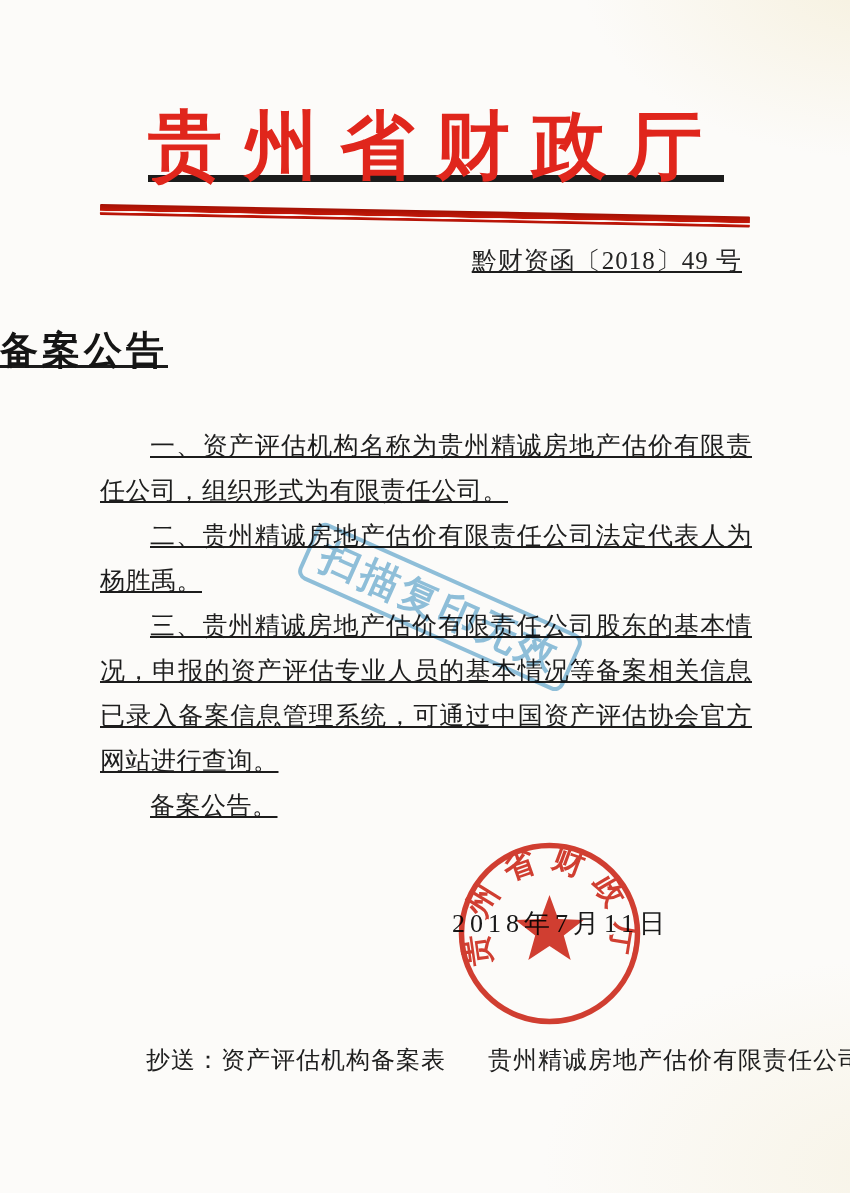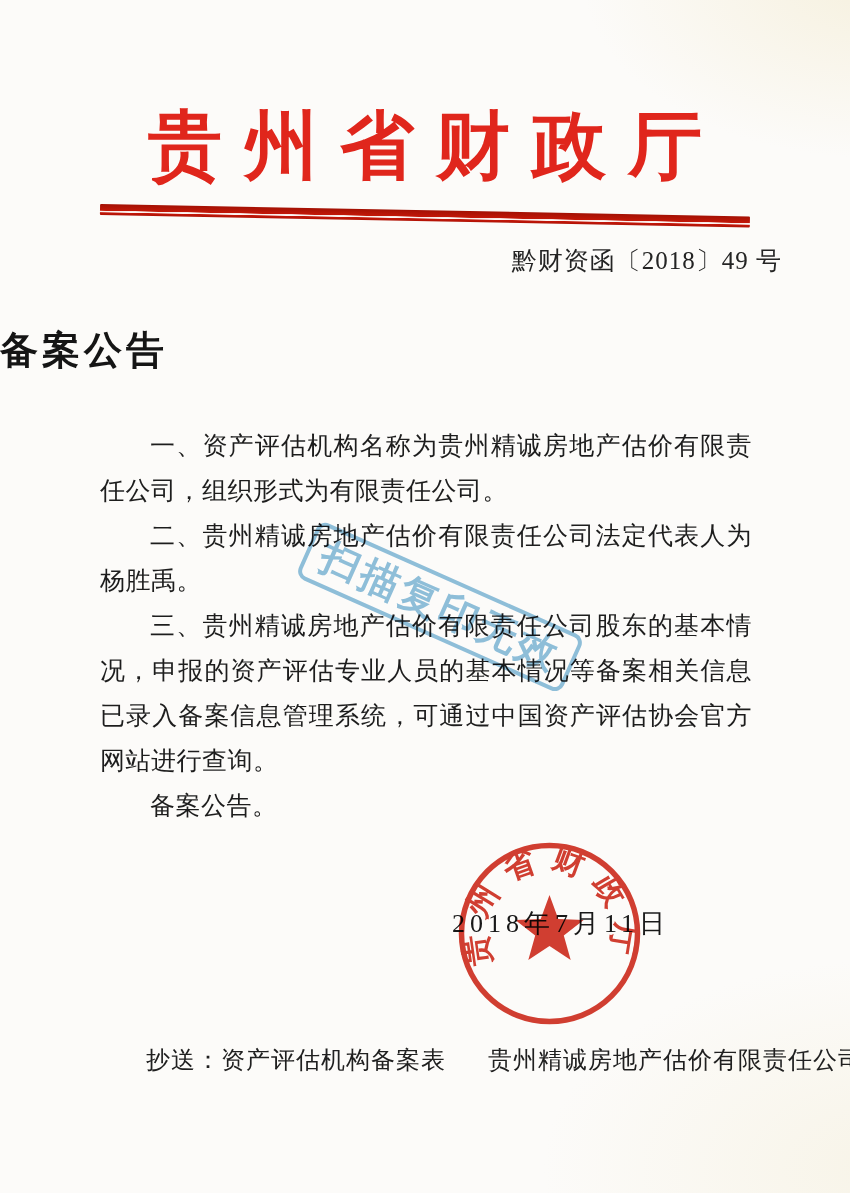--- a/index.html
+++ b/index.html
@@ -9,20 +9,21 @@
     width: 850px;
     height: 1193px;
     margin: 0 auto;
     background:
       radial-gradient(ellipse 420px 260px at 103% -2%, rgba(240,230,196,0.5), rgba(240,230,196,0) 70%),
       radial-gradient(ellipse 500px 300px at 105% 98%, rgba(242,235,210,0.45), rgba(242,235,210,0) 70%),
       #fcfbf9;
     overflow: hidden;
     font-family: "Liberation Serif", "DejaVu Serif", serif;
     color: #1c1c1c;
+    text-decoration: underline;
   }
   .agency-title {
     margin-top: 104px;
     text-align: center;
     font-size: 74px;
     line-height: 84px;
     font-weight: bold;
     letter-spacing: 22px;
     padding-left: 22px; 
     white-space: nowrap;
@@ -31,21 +32,21 @@
     margin: 16px 100px 0 100px;
     height: 11px;
     background: linear-gradient(to bottom,
       #a31104 0%, #c21708 58%, #f8e9e6 62%, #fdf7f5 72%, #c2170a 78%, #b01205 100%);
     transform: rotate(1.1deg);
     transform-origin: left center;
     border-radius: 1px;
   }
   .doc-number {
     margin-top: 30px;
-    padding-right: 68px;
+    padding-right: 108px;
     text-align: right;
     font-size: 25px;
     line-height: 32px;
     color: #242424;
     letter-spacing: 1px;
   }
   .notice-title {
     margin-top: 52px;
     text-align: left;
     font-size: 38px;

